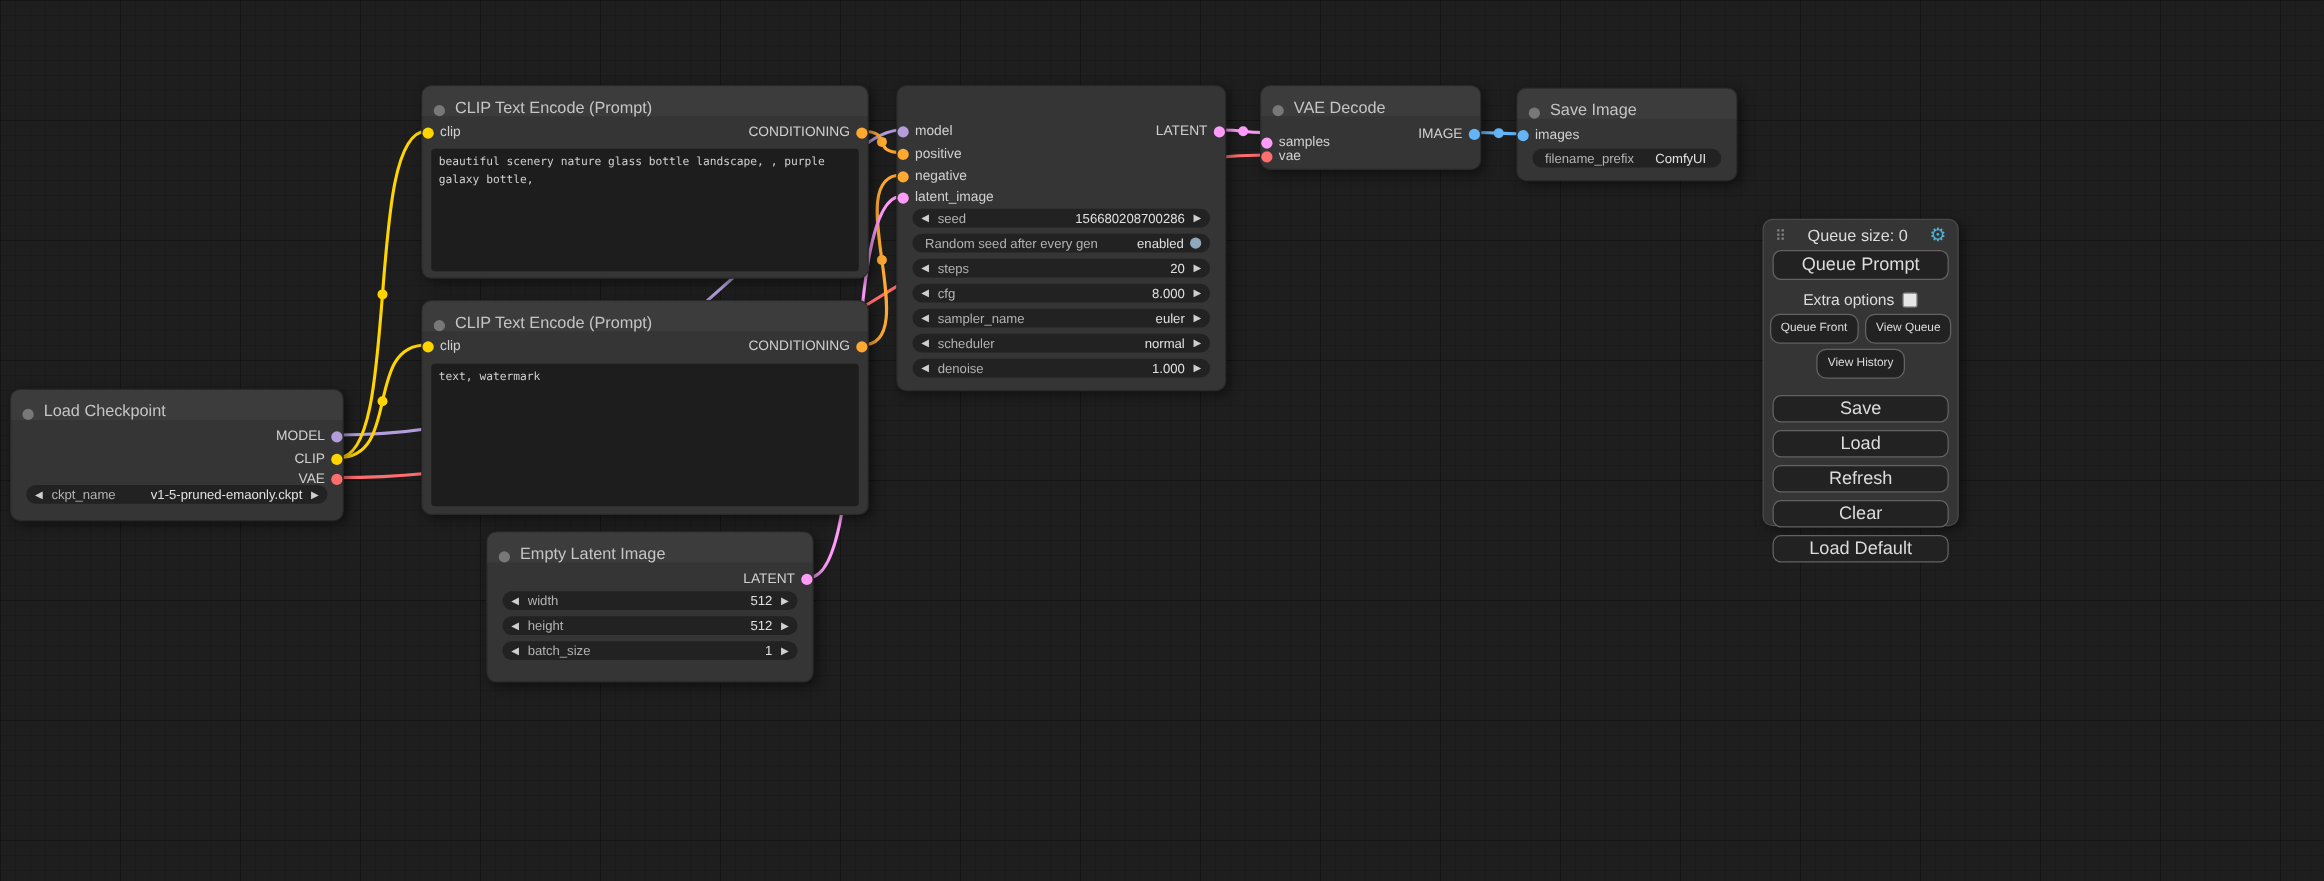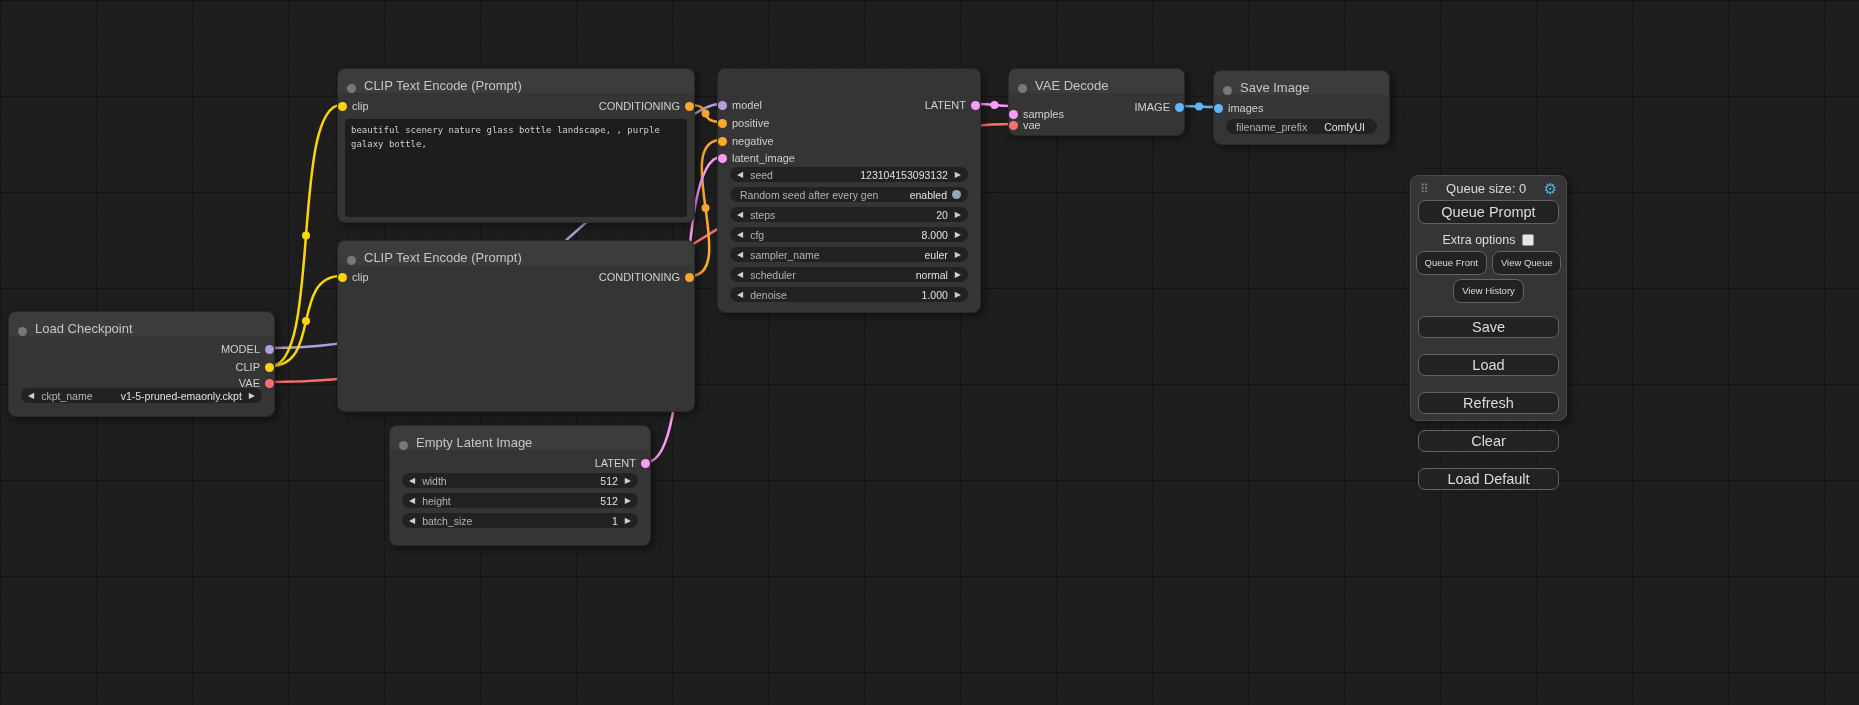--- a/index.html
+++ b/index.html
@@ -56,21 +56,21 @@
   .qbtn{display:block;background:#222;border:1px solid #636363;border-radius:7px;
         color:#dcdcdc;font-family:Liberation Sans, sans-serif;cursor:pointer;text-align:center}
   .qprompt{width:141px;height:24px;margin:3px auto 0;font-size:14.5px}
   .qextra{display:flex;justify-content:center;align-items:center;gap:7px;
           margin-top:9px;font-size:12.5px;color:#dcdcdc}
   .qcheck{width:12px;height:12px;background:#e6e6e6;border:1px solid #909090;
           border-radius:2px;cursor:pointer}
   .qrow{display:flex;justify-content:center;gap:5px;margin-top:4px}
   .qsmall{display:inline-block;height:24px;padding:1px 8px;font-size:9.5px;
           line-height:12px;border-radius:8px}
-  .qbig{width:141px;height:22px;margin:4px auto 16px;font-size:14.5px}
+  .qbig{width:141px;height:22px;margin:4px auto 6px;font-size:14.5px}
   .qbig.first{margin-top:13px}
 </style>
 </head>
 <body>
 
 <div id="canvas">
 
   <svg id="wires" width="1859" height="705">
     <path class="wire" fill="none" stroke-width="2.5" stroke-linecap="round" d="M271,348 C571,348 651,104 721,104" stroke="#B39DDB"></path>
     <path class="wire" fill="none" stroke-width="2.5" stroke-linecap="round" d="M271,366 C321,366 291,105 341,105" stroke="#FFD500"></path>
@@ -139,20 +139,21 @@
       <span class="ttext">CLIP Text Encode (Prompt)</span>
     </div>
     <div class="slot in" style="top:29px">
       <span class="sdot" style="background: rgb(255, 213, 0);"></span>
       <span>clip</span>
     </div>
     <div class="slot out" style="top:29px">
       <span>CONDITIONING</span>
       <span class="sdot" style="background: rgb(255, 169, 49);"></span>
     </div>
+    <div class="prompt" style="top:50px;height:114px">text, watermark</div>
   </div>
 
   <div class="node" style="left:389px;top:425px;width:262px;height:121px">
     <div class="ntitle">
       <span class="tdot" style="background: rgb(120, 120, 120);"></span>
       <span class="ttext">Empty Latent Image</span>
     </div>
     <div class="slot out" style="top:30px">
       <span>LATENT</span>
       <span class="sdot" style="background: rgb(255, 156, 249);"></span>
@@ -194,21 +195,21 @@
       <span class="sdot" style="background: rgb(255, 156, 249);"></span>
       <span>latent_image</span>
     </div>
     <div class="slot out" style="top:29px">
       <span>LATENT</span>
       <span class="sdot" style="background: rgb(255, 156, 249);"></span>
     </div>
     <div class="widget" style="top:98px">
       <span class="arrow">◀</span>
       <span class="wlabel">seed</span>
-      <span class="wvalue">123104153093132</span>
+      <span class="wvalue">156680208700286</span>
       <span class="arrow">▶</span>
     </div>
     <div class="widget noarrow" style="top:118px">
       <span class="wlabel">Random seed after every gen</span>
       <span class="wvalue">enabled</span>
       <span class="togdot" style="background: rgb(144, 168, 188);"></span>
     </div>
     <div class="widget" style="top:138px">
       <span class="arrow">◀</span>
       <span class="wlabel">steps</span>

